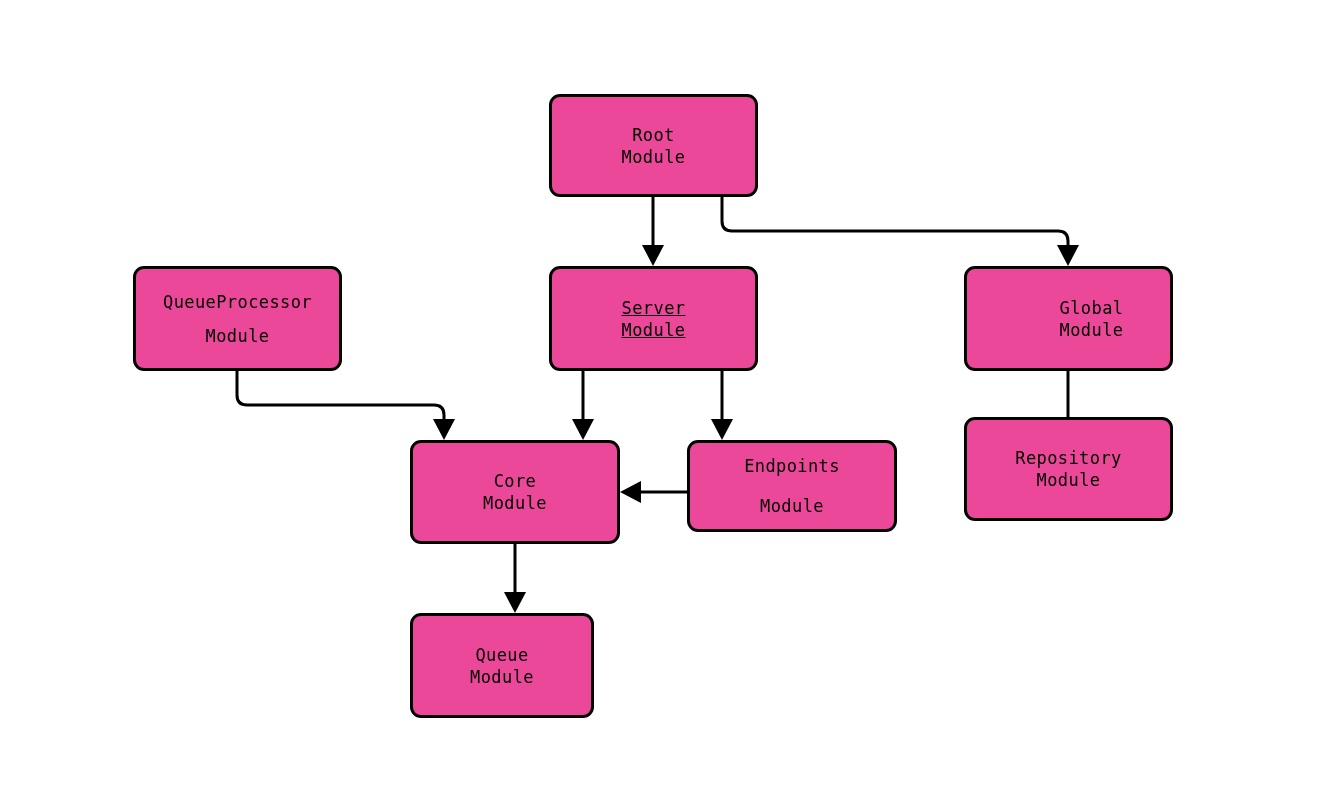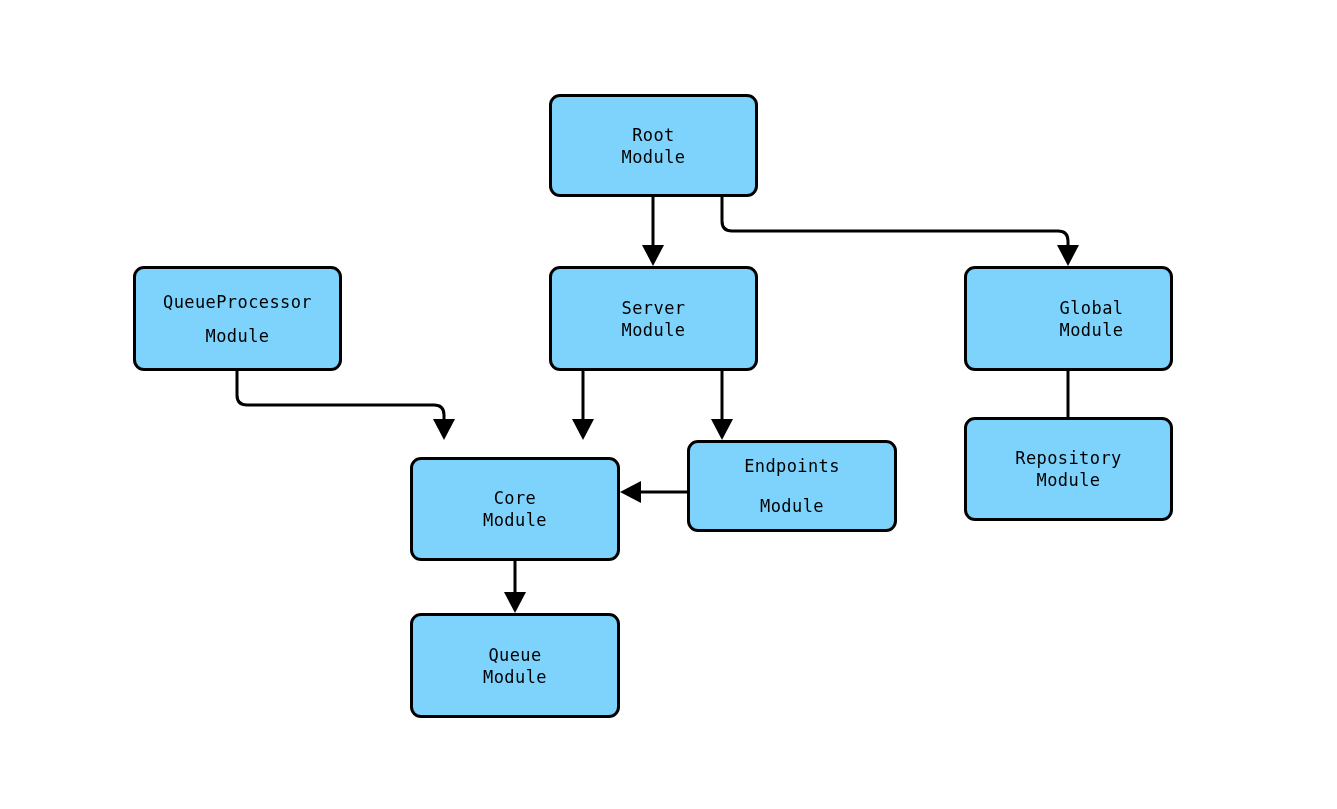--- a/index.html
+++ b/index.html
@@ -25,21 +25,21 @@
     top: 0;
     width: 1337px;
     height: 809px;
     pointer-events: none;
   }
   .node {
     position: absolute;
     box-sizing: border-box;
     border: 3px solid #000000;
     border-radius: 11px;
-    background: #7dd3fc;
+    background: #ec4899;
     display: flex;
     flex-direction: column;
     align-items: center;
     justify-content: center;
     text-align: center;
     color: #000000;
     font-size: 17px;
     line-height: 22px;
     letter-spacing: 0.4px;
     white-space: pre;
@@ -85,43 +85,43 @@
   <div class="node" style="left:549px; top:94px; width:209px; height:103px;">
     <span class="node-label-line">Root</span>
     <span class="node-label-line">Module</span>
   </div>
 
   <div class="node" style="left:133px; top:266px; width:209px; height:105px;gap:12px;">
     <span class="node-label-line">QueueProcessor</span>
     <span class="node-label-line">Module</span>
   </div>
 
-  <div class="node" style="left:549px; top:266px; width:209px; height:105px;">
+  <div class="node" style="left:549px; top:266px; width:209px; height:105px;text-decoration:underline;">
     <span class="node-label-line">Server</span>
     <span class="node-label-line">Module</span>
   </div>
 
   <div class="node" style="left:964px; top:266px; width:209px; height:105px;padding-left:46px;">
     <span class="node-label-line">Global</span>
     <span class="node-label-line">Module</span>
   </div>
 
-  <div class="node" style="left:410px; top:440px; width:210px; height:104px;margin-top:17px;">
+  <div class="node" style="left:410px; top:440px; width:210px; height:104px;">
     <span class="node-label-line">Core</span>
     <span class="node-label-line">Module</span>
   </div>
 
   <div class="node" style="left:687px; top:440px; width:210px; height:92px;gap:18px;">
     <span class="node-label-line">Endpoints</span>
     <span class="node-label-line">Module</span>
   </div>
 
   <div class="node" style="left:964px; top:417px; width:209px; height:104px;">
     <span class="node-label-line">Repository</span>
     <span class="node-label-line">Module</span>
   </div>
 
-  <div class="node" style="left:410px; top:613px; width:210px; height:105px;text-align:right;">
+  <div class="node" style="left:410px; top:613px; width:184px; height:105px;text-align:right;">
     <span class="node-label-line">Queue</span>
     <span class="node-label-line">Module</span>
   </div>
 
 </div>
 
 </body></html>

